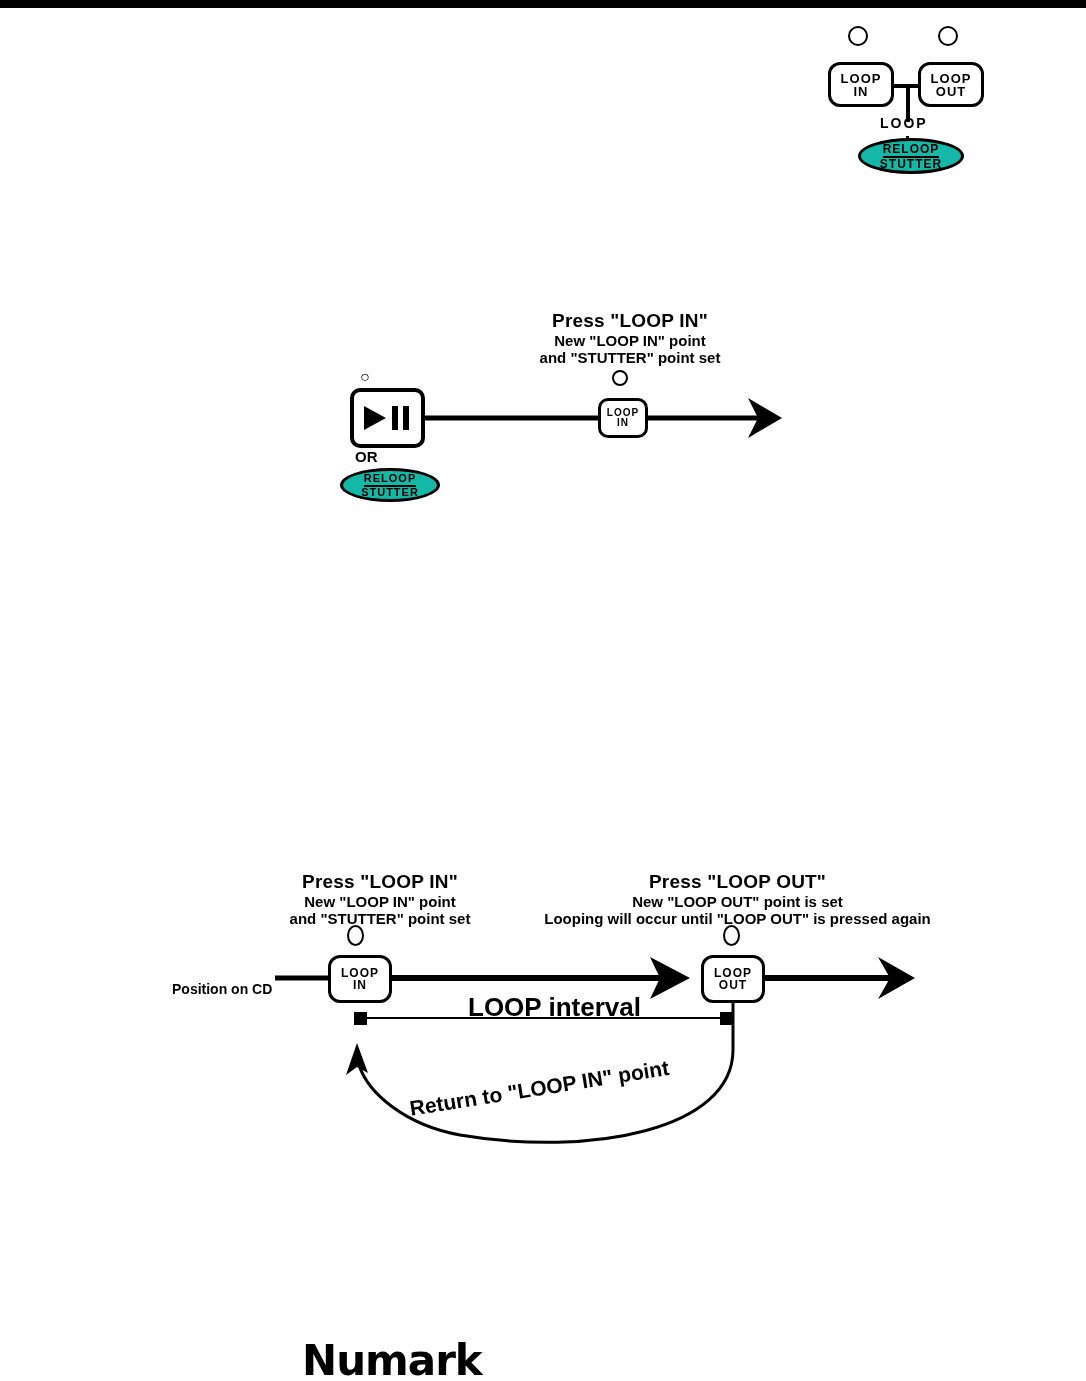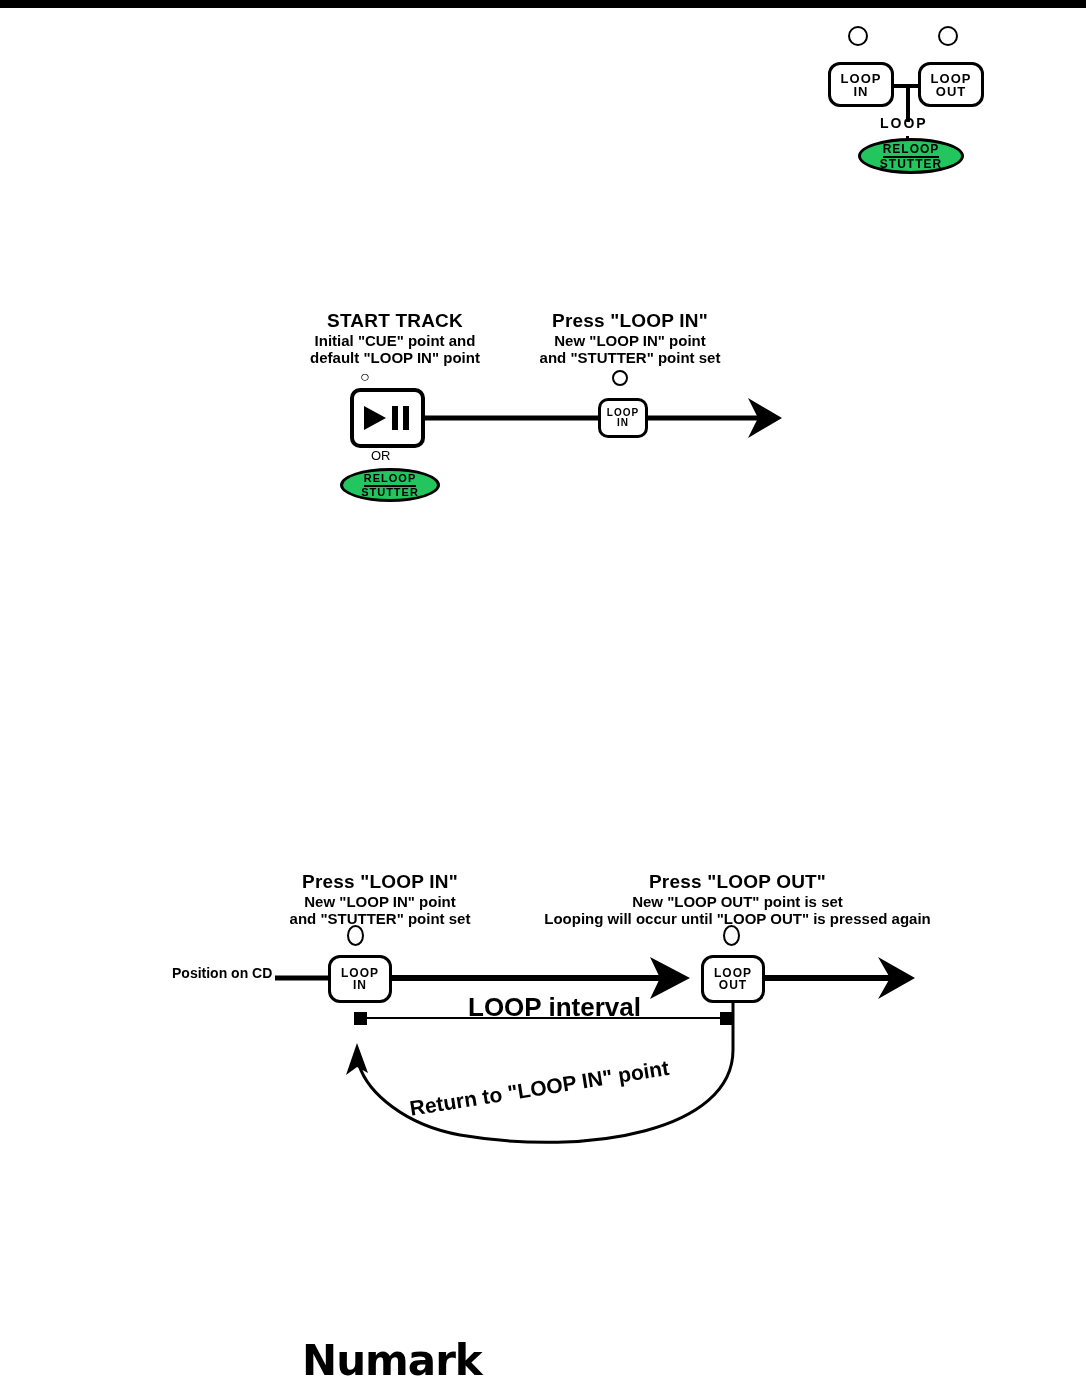--- a/index.html
+++ b/index.html
@@ -53,21 +53,21 @@
     border: 2px solid #000;
     border-radius: 50%;
     background: #fff;
   }
 
   .hw-ellipse {
     position: absolute;
     box-sizing: border-box;
     border: 3px solid #000;
     border-radius: 50%;
-    background: #22c55e;
+    background: #14b8a6;
     display: flex;
     flex-direction: column;
     align-items: center;
     justify-content: center;
     font-weight: bold;
     letter-spacing: 1px;
     line-height: 1.0;
   }
   .hw-ellipse .top-word {
     border-bottom: 2px solid #000;
@@ -154,25 +154,20 @@
   <div class="label-hard" style="left:60px; top:95px; font-size:14px;">LOOP</div>
 
   <div class="hw-ellipse" style="left:38px; top:118px; width:106px; height:36px; font-size:12px;">
     <span class="top-word">RELOOP</span>
     <span>STUTTER</span>
   </div>
 </div>
 
 <div class="stage" style="left:280px; top:300px; width:530px; height:230px;">
 
-  <div class="flow-title" style="left:0px; top:10px; width:230px;">
-    <div class="hdr">START TRACK</div>
-    <div class="sub">Initial "CUE" point and</div>
-    <div class="sub">default "LOOP IN" point</div>
-  </div>
 
   <div class="flow-title" style="left:235px; top:10px; width:230px;">
     <div class="hdr">Press "LOOP IN"</div>
     <div class="sub">New "LOOP IN" point</div>
     <div class="sub">and "STUTTER" point set</div>
   </div>
 
   <div style="position:absolute; left:80px; top:68px; font-size:16px; font-weight:bold; font-family:'Liberation Sans',sans-serif;">○</div>
 
   <div class="led" style="left:332px; top:70px; width:16px; height:16px;"></div>
@@ -184,21 +179,21 @@
   </svg>
 
   <div class="hw-btn" style="left:70px; top:88px; width:75px; height:60px; border-width:4px; border-radius:10px;">
     <svg width="52" height="26" viewBox="0 0 52 26">
       <polygon points="2,1 2,25 24,13" fill="#000"></polygon>
       <rect x="30" y="1" width="6" height="24" fill="#000"></rect>
       <rect x="41" y="1" width="6" height="24" fill="#000"></rect>
     </svg>
   </div>
 
-  <div style="position:absolute; left:75px; top:148px; font-size:13px; font-weight:normal;margin-left:16px;">OR</div>
+  <div style="position:absolute; left:75px; top:148px; font-size:15px; font-weight:bold;">OR</div>
 
   <div class="hw-ellipse" style="left:60px; top:168px; width:100px; height:34px; font-size:11px;">
     <span class="top-word">RELOOP</span>
     <span>STUTTER</span>
   </div>
 
   <div class="hw-btn" style="left:318px; top:98px; width:50px; height:40px; border-width:3px; border-radius:10px; font-size:10px;">
     <span>LOOP</span>
     <span>IN</span>
   </div>
@@ -214,21 +209,21 @@
 
   <div class="flow-title" style="left:380px; top:6px; width:395px;">
     <div class="hdr">Press "LOOP OUT"</div>
     <div class="sub">New "LOOP OUT" point is set</div>
     <div class="sub">Looping will occur until "LOOP OUT" is pressed again</div>
   </div>
 
   <div class="led" style="left:187px; top:60px; width:17px; height:21px;"></div>
   <div class="led" style="left:563px; top:60px; width:17px; height:21px;"></div>
 
-  <div class="side-label" style="left:12px; top:100px;">Position on CD</div>
+  <div class="side-label" style="left:12px; top:116px;">Position on CD</div>
 
   <svg class="svg-layer" width="780" height="290" viewBox="0 0 780 290">
 
     <line x1="115" y1="113" x2="170" y2="113" stroke="#000" stroke-width="5"></line>
 
     <line x1="232" y1="113" x2="500" y2="113" stroke="#000" stroke-width="6"></line>
     <polygon points="490,92 530,113 490,134 500,113" fill="#000"></polygon>
 
     <line x1="605" y1="113" x2="730" y2="113" stroke="#000" stroke-width="6"></line>
     <polygon points="718,92 755,113 718,134 730,113" fill="#000"></polygon>

